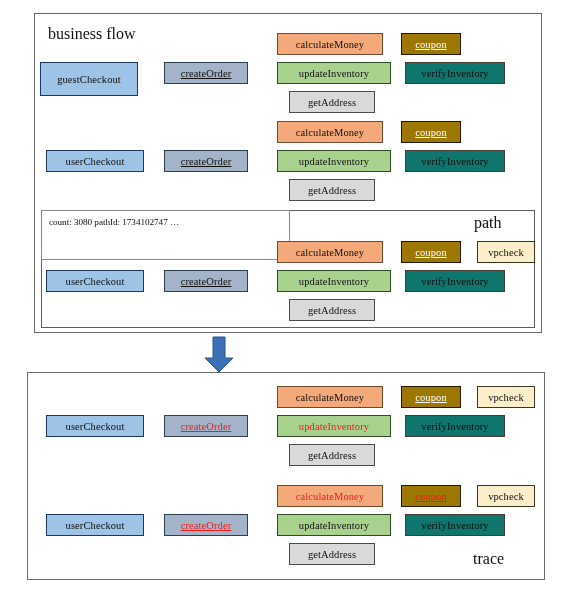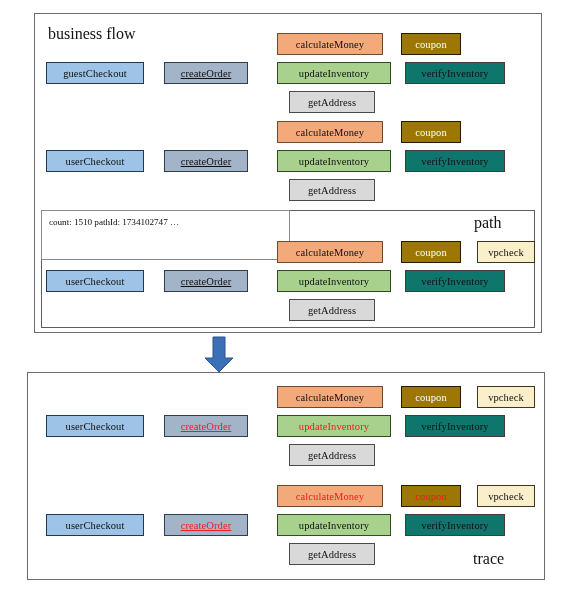--- a/index.html
+++ b/index.html
@@ -28,21 +28,21 @@
     font-size:10.5px;line-height:11px;
     font-family:"Liberation Serif","DejaVu Serif",serif;
     color:#101010;white-space:nowrap;
     letter-spacing:.1px;
   }
   .n-blue      {background:#9dc3e6;border-color:#20375c;}
   .n-bluegray  {background:#a4b4c8;border-color:#2d3e52;text-decoration:underline;}
   .n-orange    {background:#f4a97a;border-color:#6b4a2e;}
   .n-green     {background:#a9d18e;border-color:#2f4c23;}
   .n-gray      {background:#d9d9d9;border-color:#4a4a4a;}
-  .n-gold      {background:#9c7704;border-color:#241b00;}
+  .n-gold      {background:#9c7704;border-color:#241b00;text-decoration:underline;}
   .n-peach     {background:#0f766e;border-color:#4a3a30;}
   .n-cream     {background:#faefca;border-color:#3b3620;}
   .red-text{color:#ee1c1c;}
 
   
   .infobox{
     position:absolute;box-sizing:border-box;
     border:1px solid #8a8a8a;background:#ffffff;
     font-size:9.2px;line-height:12.4px;
     font-family:"Liberation Serif","DejaVu Serif",serif;
@@ -115,42 +115,42 @@
 
     <g>
       <path d="M206,515 L206,505 L200,505 L212,493 L224,504 L218,504 L218,515 Z" fill="#3b6fb6" stroke="#2b5592" stroke-width="0.8"></path>
     </g>
   </svg>
 
   <div class="panel" style="left:34px;top:13px;width:508px;height:320px;"></div>
 
   <div class="panel-title" style="left:48px;top:24px;">business flow</div>
 
-  <div class="node n-blue" style="left:46px;top:62px;width:98px;height:22px;">guestCheckout</div>
+  <div class="node n-blue" style="left:40px;top:62px;width:98px;height:34px;">guestCheckout</div>
   <div class="node n-bluegray" style="left:164px;top:62px;width:84px;height:22px;">createOrder</div>
   <div class="node n-orange" style="left:277px;top:33px;width:106px;height:22px;">calculateMoney</div>
   <div class="node n-green" style="left:277px;top:62px;width:114px;height:22px;">updateInventory</div>
   <div class="node n-gray" style="left:289px;top:91px;width:86px;height:22px;">getAddress</div>
   <div class="node n-gold" style="left:401px;top:33px;width:60px;height:22px;color:#fff;">coupon</div>
   <div class="node n-peach" style="left:405px;top:62px;width:100px;height:22px;">verifyInventory</div>
 
   <div class="node n-blue" style="left:46px;top:150px;width:98px;height:22px;">userCheckout</div>
   <div class="node n-bluegray" style="left:164px;top:150px;width:84px;height:22px;">createOrder</div>
   <div class="node n-orange" style="left:277px;top:121px;width:106px;height:22px;">calculateMoney</div>
   <div class="node n-green" style="left:277px;top:150px;width:114px;height:22px;">updateInventory</div>
   <div class="node n-gray" style="left:289px;top:179px;width:86px;height:22px;">getAddress</div>
   <div class="node n-gold" style="left:401px;top:121px;width:60px;height:22px;color:#fff;">coupon</div>
   <div class="node n-peach" style="left:405px;top:150px;width:100px;height:22px;">verifyInventory</div>
 
   <div class="subpanel" style="left:41px;top:210px;width:494px;height:118px;"></div>
 
   <div class="panel-title" style="left:474px;top:213px;">path</div>
 
   <div class="infobox" style="left:41px;top:210px;width:249px;height:50px;">
-    <div>count: 1510 pathId: 1734102747 …</div>
+    <div>count: 3080 pathId: 1734102747 …</div>
   </div>
 
   <div class="node n-blue" style="left:46px;top:270px;width:98px;height:22px;">userCheckout</div>
   <div class="node n-bluegray" style="left:164px;top:270px;width:84px;height:22px;">createOrder</div>
   <div class="node n-orange" style="left:277px;top:241px;width:106px;height:22px;">calculateMoney</div>
   <div class="node n-green" style="left:277px;top:270px;width:114px;height:22px;">updateInventory</div>
   <div class="node n-gray" style="left:289px;top:299px;width:86px;height:22px;">getAddress</div>
   <div class="node n-gold" style="left:401px;top:241px;width:60px;height:22px;color:#fff;">coupon</div>
   <div class="node n-peach" style="left:405px;top:270px;width:100px;height:22px;">verifyInventory</div>
   <div class="node n-cream" style="left:477px;top:241px;width:58px;height:22px;">vpcheck</div>

